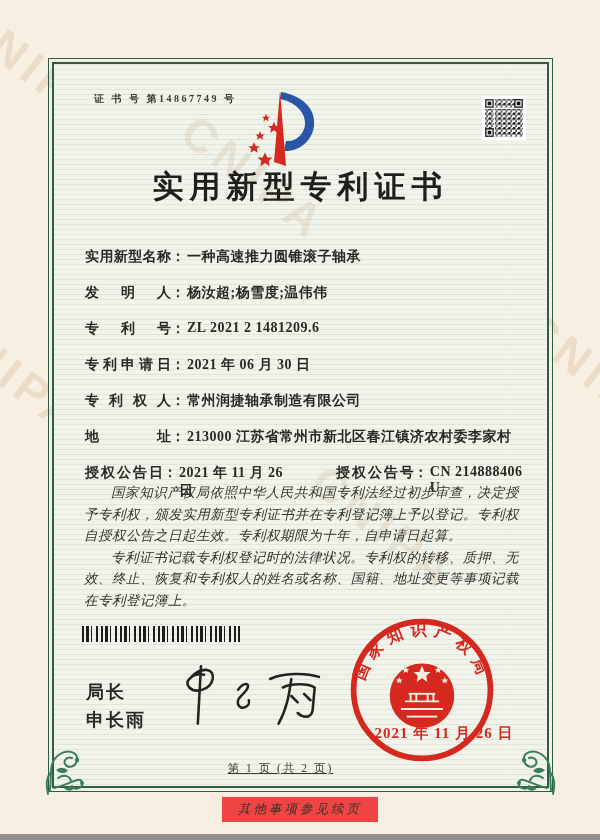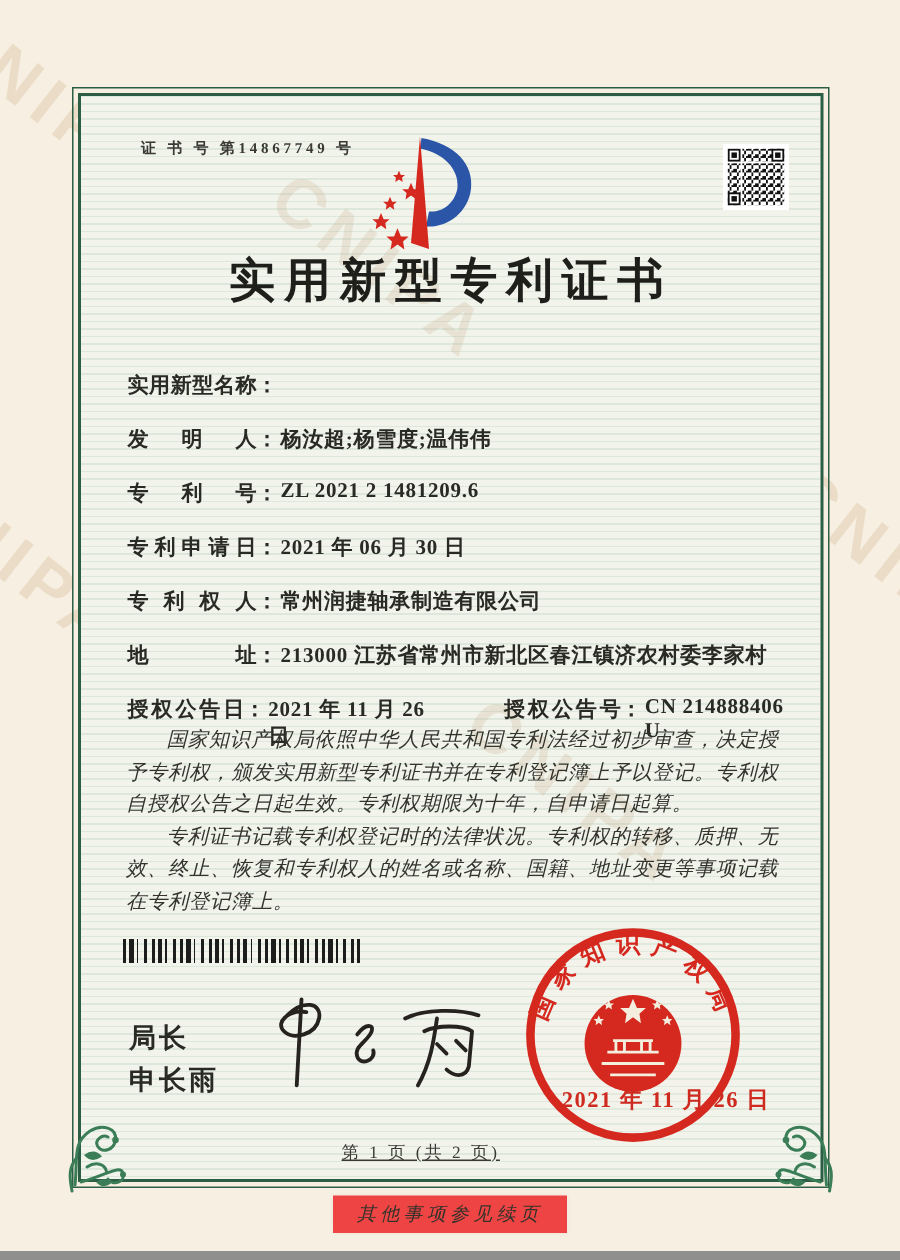--- a/index.html
+++ b/index.html
@@ -200,20 +200,21 @@
             <rect x="3" y="27" width="3" height="3"></rect>
         </g>
       </svg>
 
       <div class="title">实用新型专利证书</div>
 
       <div class="rows">
         <div class="row">
           <span class="flabel">实用新型名称</span>
             <span class="colon">：</span>
+          <span class="fvalue">一种高速推力圆锥滚子轴承</span>
         </div>
         <div class="row">
           <span class="flabel">发明人</span>
             <span class="colon">：</span>
           <span class="fvalue">杨汝超;杨雪度;温伟伟</span>
         </div>
         <div class="row">
           <span class="flabel">专利号</span>
             <span class="colon">：</span>
           <span class="fvalue">ZL 2021 2 1481209.6</span>

